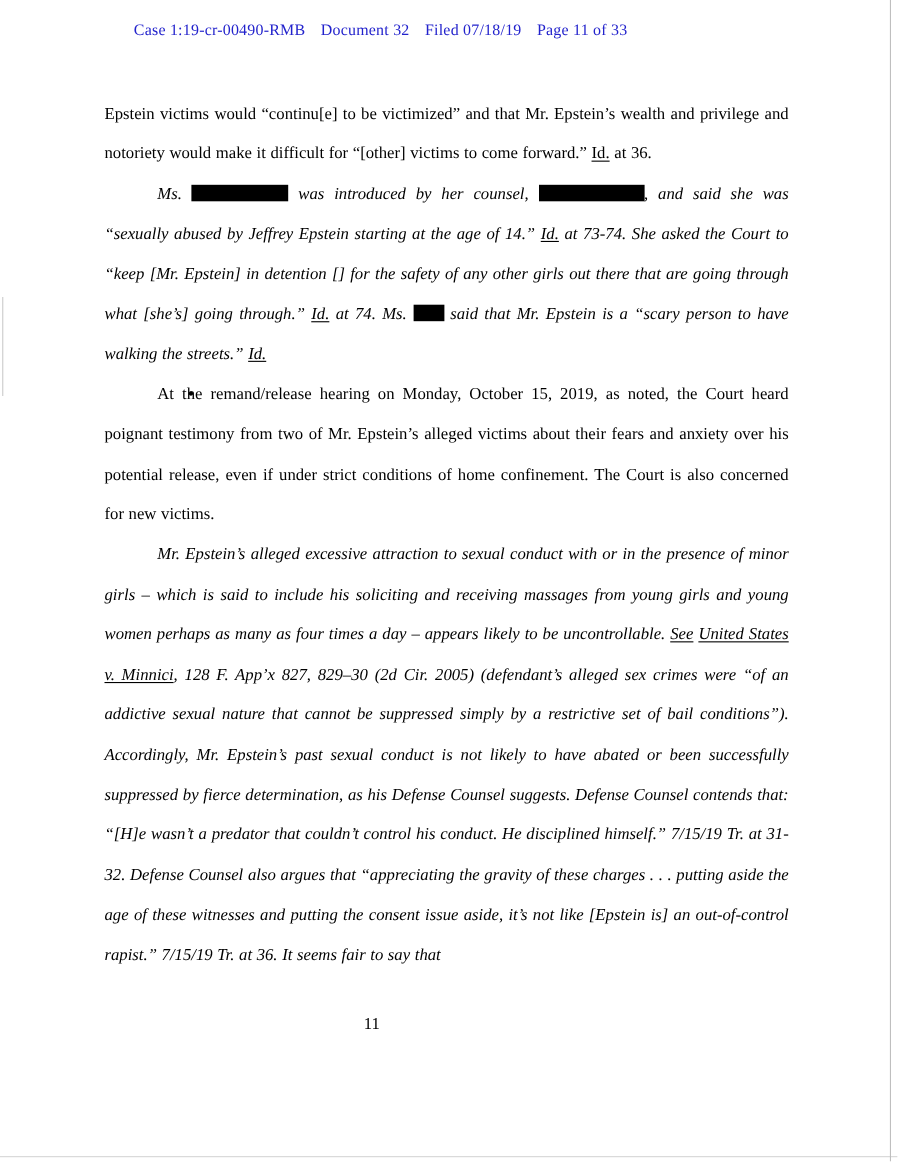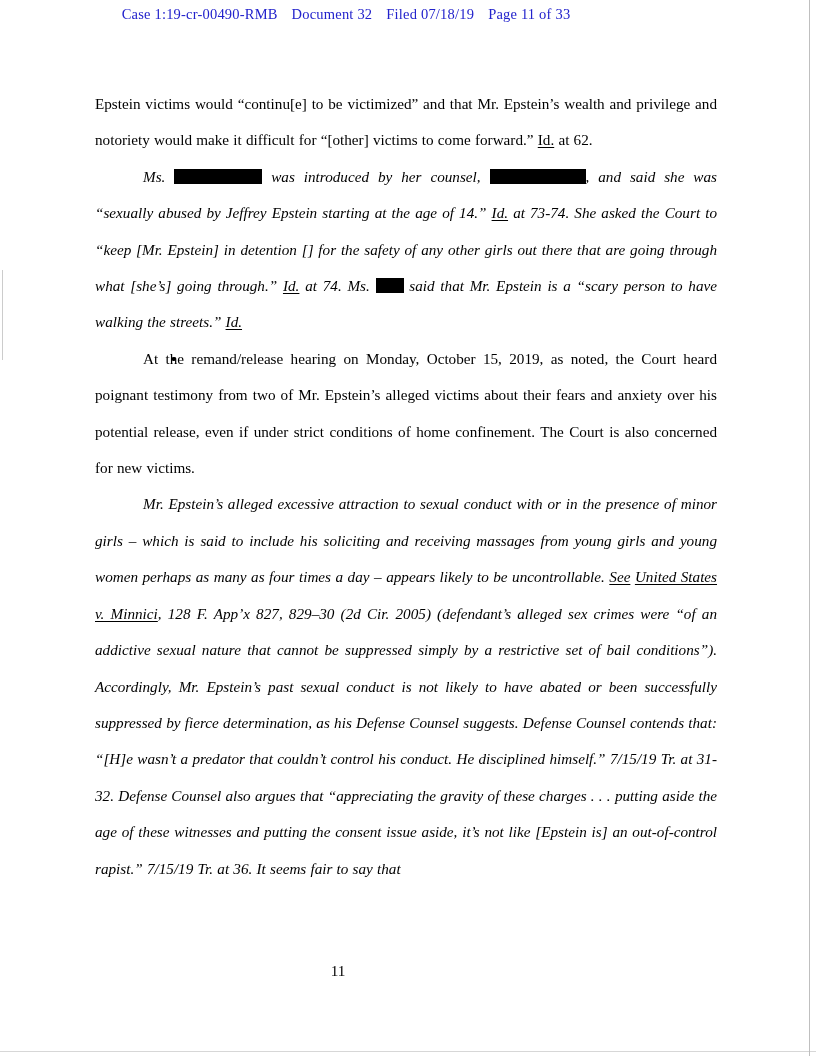--- a/index.html
+++ b/index.html
@@ -22,21 +22,21 @@
     top: 0;
     width: 816px;
     height: 1056px;
     background: #ffffff;
   }
 
   
   .ecf-header {
     position: absolute;
     left: 0;
-    top: 6px;
+    top: 20px;
     width: 692px;
     text-align: center;
     font-family: "Liberation Serif", "DejaVu Serif", serif;
     font-size: 14.5px;
     color: #2222cc;
     letter-spacing: 0.2px;
     white-space: nowrap;
   }
   .ecf-header span { margin: 0 7px; }
 
@@ -119,42 +119,42 @@
     position: absolute;
     left: 76px;
     top: 0;
     font-size: 15.2px;
     line-height: 36.4px;
   }
 
   .page-number {
     position: absolute;
     left: 0;
-    top: 962px;
+    top: 922px;
     width: 676px;
     text-align: center;
     font-size: 15.2px;
   }
 </style>
 </head>
 <body>
 
 <div class="page">
 
   <div class="ecf-header">
     <span>Case 1:19-cr-00490-RMB</span><span>Document 32</span><span>Filed 07/18/19</span><span>Page 11 of 33</span>
   </div>
 
   <div class="scan-edge-right"></div>
   <div class="scan-edge-left"></div>
   <div class="scan-bottom"></div>
 
   <div class="body-area">
 
-    <p class="para"><span>Epstein victims would “continu[e] to be victimized” and that Mr. Epstein’s wealth and privilege and notoriety would make it difficult for “[other] victims to come forward.” </span><span class="u">Id.</span><span> at 62.</span></p>
+    <p class="para"><span>Epstein victims would “continu[e] to be victimized” and that Mr. Epstein’s wealth and privilege and notoriety would make it difficult for “[other] victims to come forward.” </span><span class="u">Id.</span><span> at 36.</span></p>
 
     <p class="para indent-first"><span>Ms. </span><span class="redact redact-w1"></span><span> was introduced by her counsel, </span><span class="redact redact-w2"></span><span>, and said she was “sexually abused by Jeffrey Epstein starting at the age of 14.” </span><span class="u">Id.</span><span> at 73-74. She asked the Court to “keep [Mr. Epstein] in detention [] for the safety of any other girls out there that are going through what [she’s] going through.” </span><span class="u">Id.</span><span> at 74. Ms. </span><span class="redact redact-w3"></span><span> said that Mr. Epstein is a “scary person to have walking the streets.” </span><span class="u">Id.</span></p>
 
     <p class="bullet-heading"><span class="bullet-dot">•</span></p>
 
     <p class="para indent-first">At the remand/release hearing on Monday, October 15, 2019, as noted, the Court heard poignant testimony from two of Mr. Epstein’s alleged victims about their fears and anxiety over his potential release, even if under strict conditions of home confinement. The Court is also concerned for new victims.</p>
 
     <p class="para indent-first"><span>Mr. Epstein’s alleged excessive attraction to sexual conduct with or in the presence of minor girls – which is said to include his soliciting and receiving massages from young girls and young women perhaps as many as four times a day – appears likely to be uncontrollable. </span><span class="u">See</span> <span class="u">United States v. Minnici</span><span>, 128 F. App’x 827, 829–30 (2d Cir. 2005) (defendant’s alleged sex crimes were “of an addictive sexual nature that cannot be suppressed simply by a restrictive set of bail conditions”). Accordingly, Mr. Epstein’s past sexual conduct is not likely to have abated or been successfully suppressed by fierce determination, as his Defense Counsel suggests. Defense Counsel contends that: “[H]e wasn’t a predator that couldn’t control his conduct. He disciplined himself.” 7/15/19 Tr. at 31-32. Defense Counsel also argues that “appreciating the gravity of these charges . . . putting aside the age of these witnesses and putting the consent issue aside, it’s not like [Epstein is] an out-of-control rapist.” 7/15/19 Tr. at 36. It seems fair to say that</span></p>
 
   </div>

